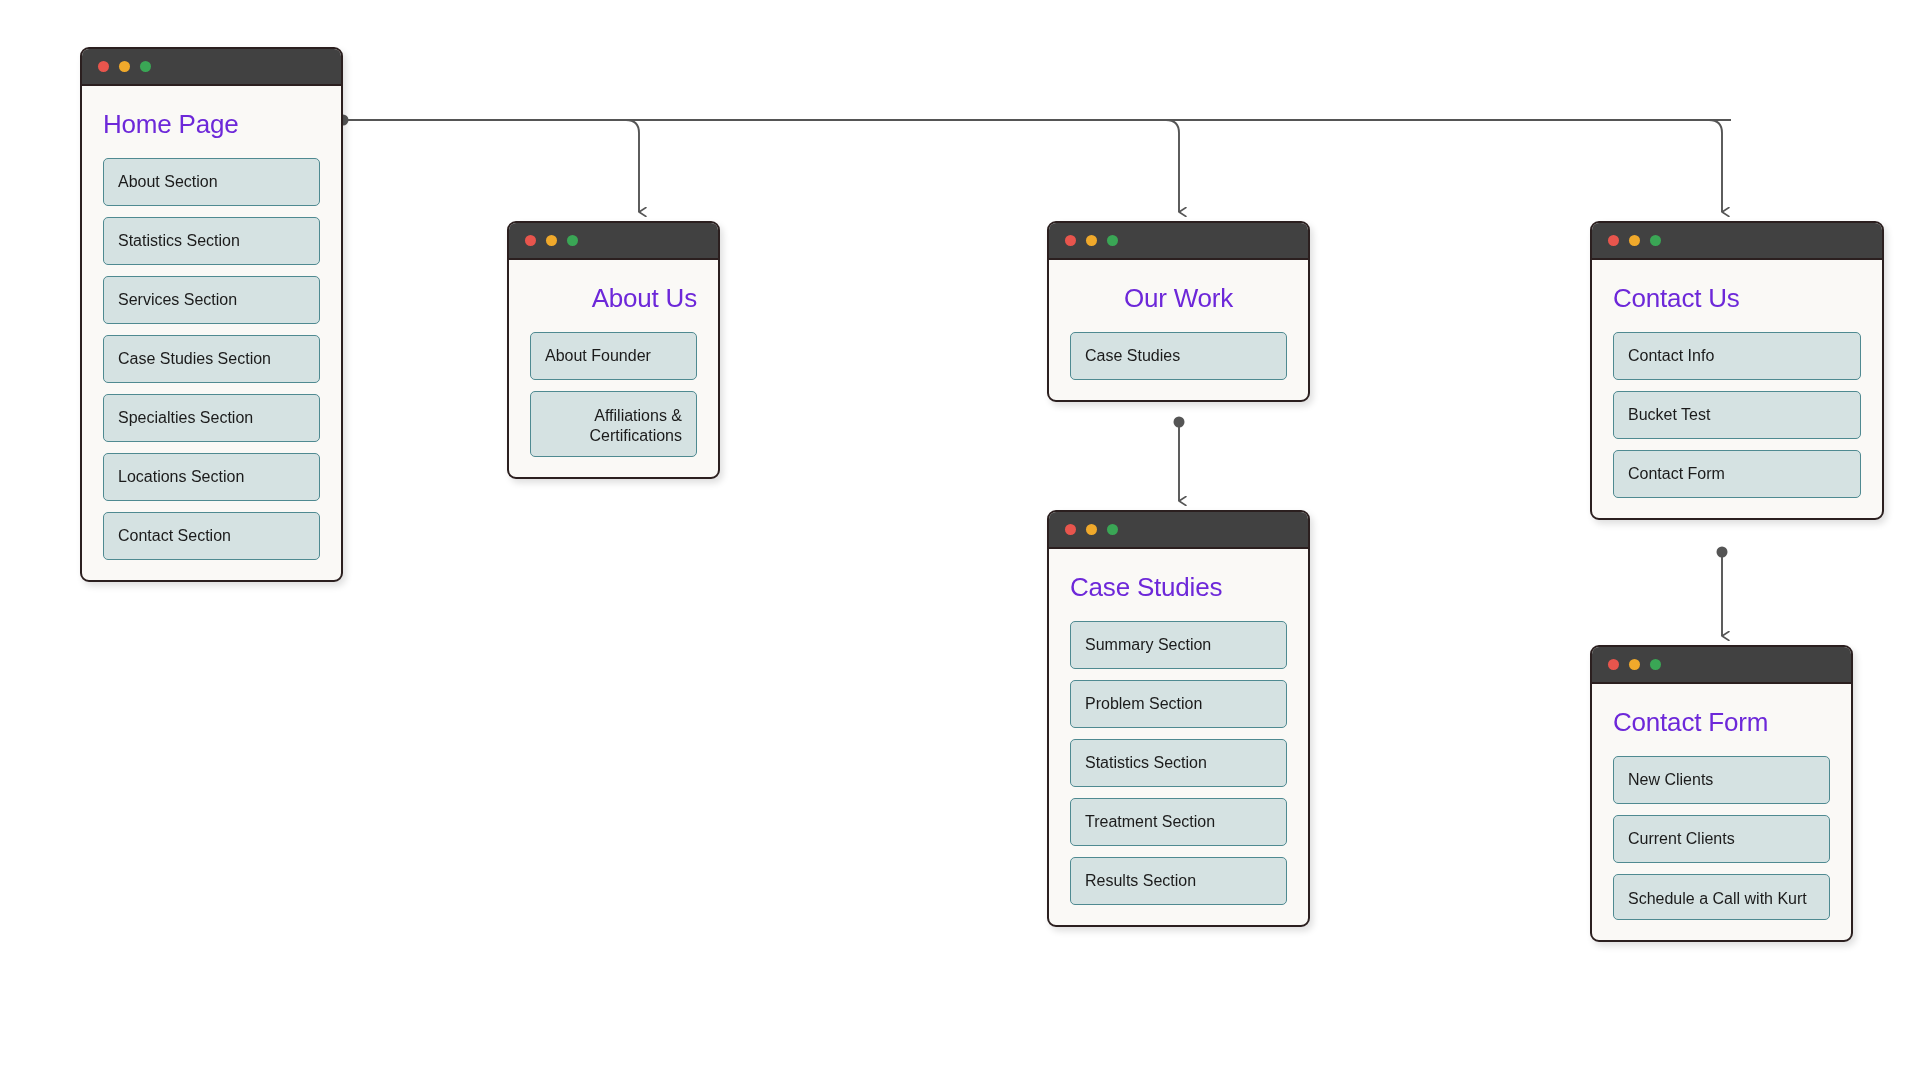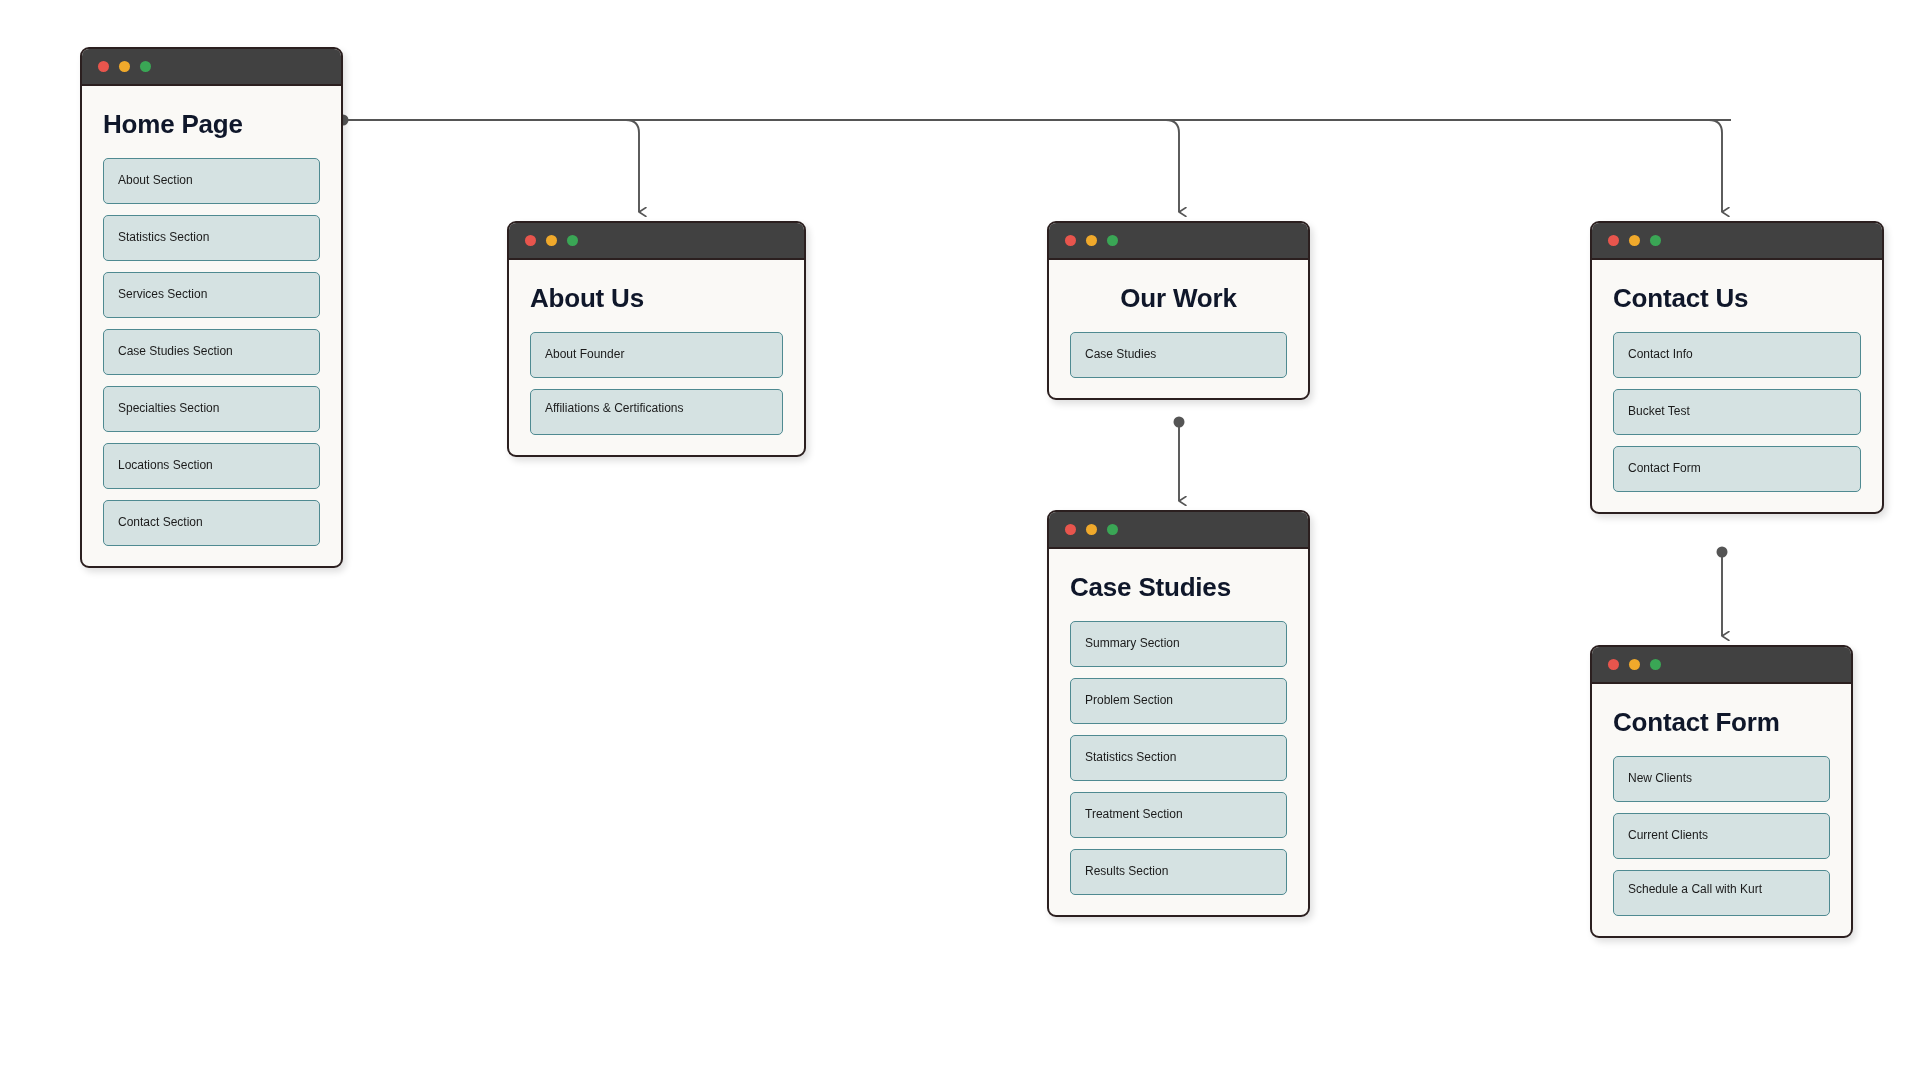--- a/index.html
+++ b/index.html
@@ -64,47 +64,47 @@
   .dot.amber { background: #f0a92b; }
   .dot.green { background: #3aa655; }
 
   .card-body {
     padding: 18px 21px 20px 21px;
     box-sizing: border-box;
   }
 
   .card-title {
     font-size: 26px;
-    font-weight: 700;
-    color: #0f172a;
+    font-weight: 400;
+    color: #6d28d9;
     letter-spacing: -0.2px;
     margin: 6px 0 18px 0;
     line-height: 1.15;
   }
 
   .pill {
     box-sizing: border-box;
     background: #d5e2e2;
     border: 1.8px solid #4f8a91;
     border-radius: 5px;
     color: #1b1b1b;
-    font-size: 12px;
+    font-size: 16px;
     line-height: 1.25;
     padding: 13px 14px;
     margin-bottom: 11px;
     min-height: 46px;
     display: flex;
     align-items: center;
   }
   .pill:last-child { margin-bottom: 0; }
-  .pill.two-line { padding-top: 3px; padding-bottom: 10px; }
+  .pill.two-line { padding-top: 14px; padding-bottom: 10px; }
 
   
   #card-home       { left: 80px;  top: 47px;  width: 263px; }
-  #card-about      { left: 507px; top: 221px; width: 299px; }
+  #card-about      { left: 507px; top: 221px; width: 213px; text-align: right; }
   #card-ourwork    { left: 1047px; top: 221px; width: 263px; text-align: center; }
   #card-casestudy  { left: 1047px; top: 510px; width: 263px; }
   #card-contactus  { left: 1590px; top: 221px; width: 294px; }
   #card-contactfrm { left: 1590px; top: 645px; width: 263px; }
 </style>
 </head>
 <body>
 
 <div id="canvas">
 

